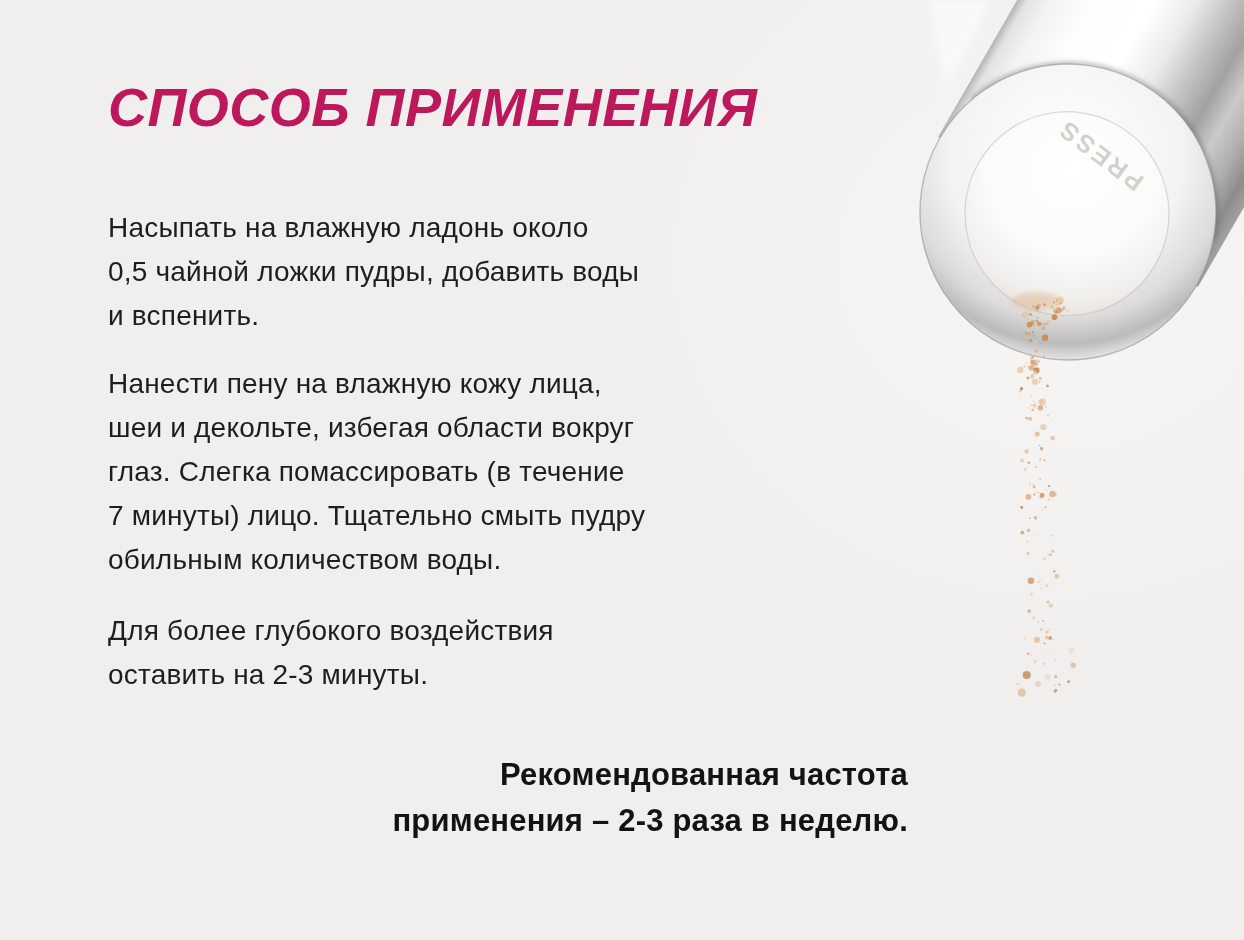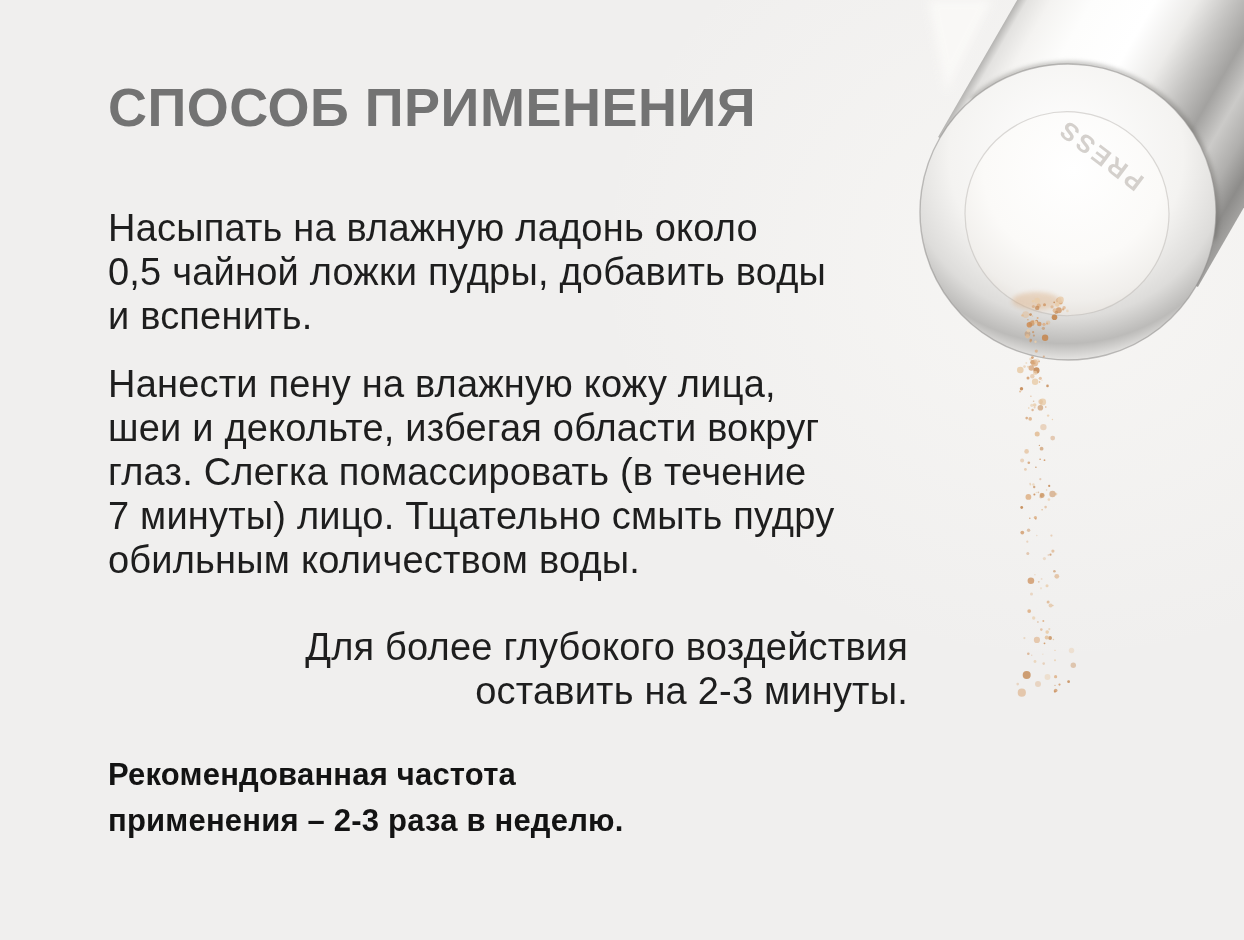--- a/index.html
+++ b/index.html
@@ -12,36 +12,37 @@
       radial-gradient(620px 540px at 1060px 260px, #f7f6f4 0%, rgba(240,239,238,0) 75%),
       #f0efee;
   }
   .illustration {
     position: absolute; left: 0; top: 0;
     width: 1244px; height: 940px;
     pointer-events: none;
   }
   .page-title {
     position: absolute; left: 108px; top: 76px;
-    font-size: 54px; font-weight: 700; color: #737373;
+    font-size: 54px; font-weight: 700; color: #be185d;
     letter-spacing: 0.5px; line-height: 1.15;
     margin: 0;
+    font-style: italic;
   }
   .para {
     position: absolute; left: 108px; width: 800px;
-    font-size: 38px; line-height: 44px; color: #1e1e1e;
+    font-size: 28px; line-height: 44px; color: #1e1e1e;
     white-space: pre-line; margin: 0; letter-spacing: 0.2px;
   }
   .para-1 { top: 206px; }
   .para-2 { top: 362px; }
-  .para-3 { top: 625px; text-align: right; }
+  .para-3 { top: 609px; }
   .freq-note {
     position: absolute; left: 108px; top: 752px; width: 800px;
     font-size: 31px; line-height: 46px; font-weight: 700; color: #131313;
-    white-space: pre-line; margin: 0; letter-spacing: 0.2px;
+    white-space: pre-line; margin: 0; letter-spacing: 0.2px; text-align: right;
   }
   .press-label {
     font-size: 25px; font-weight: 700; letter-spacing: 3px;
     fill: #c7c2bd; opacity: 0.75;
     font-family: "Liberation Sans", sans-serif;
   }
 </style>
 </head>
 <body>
 

